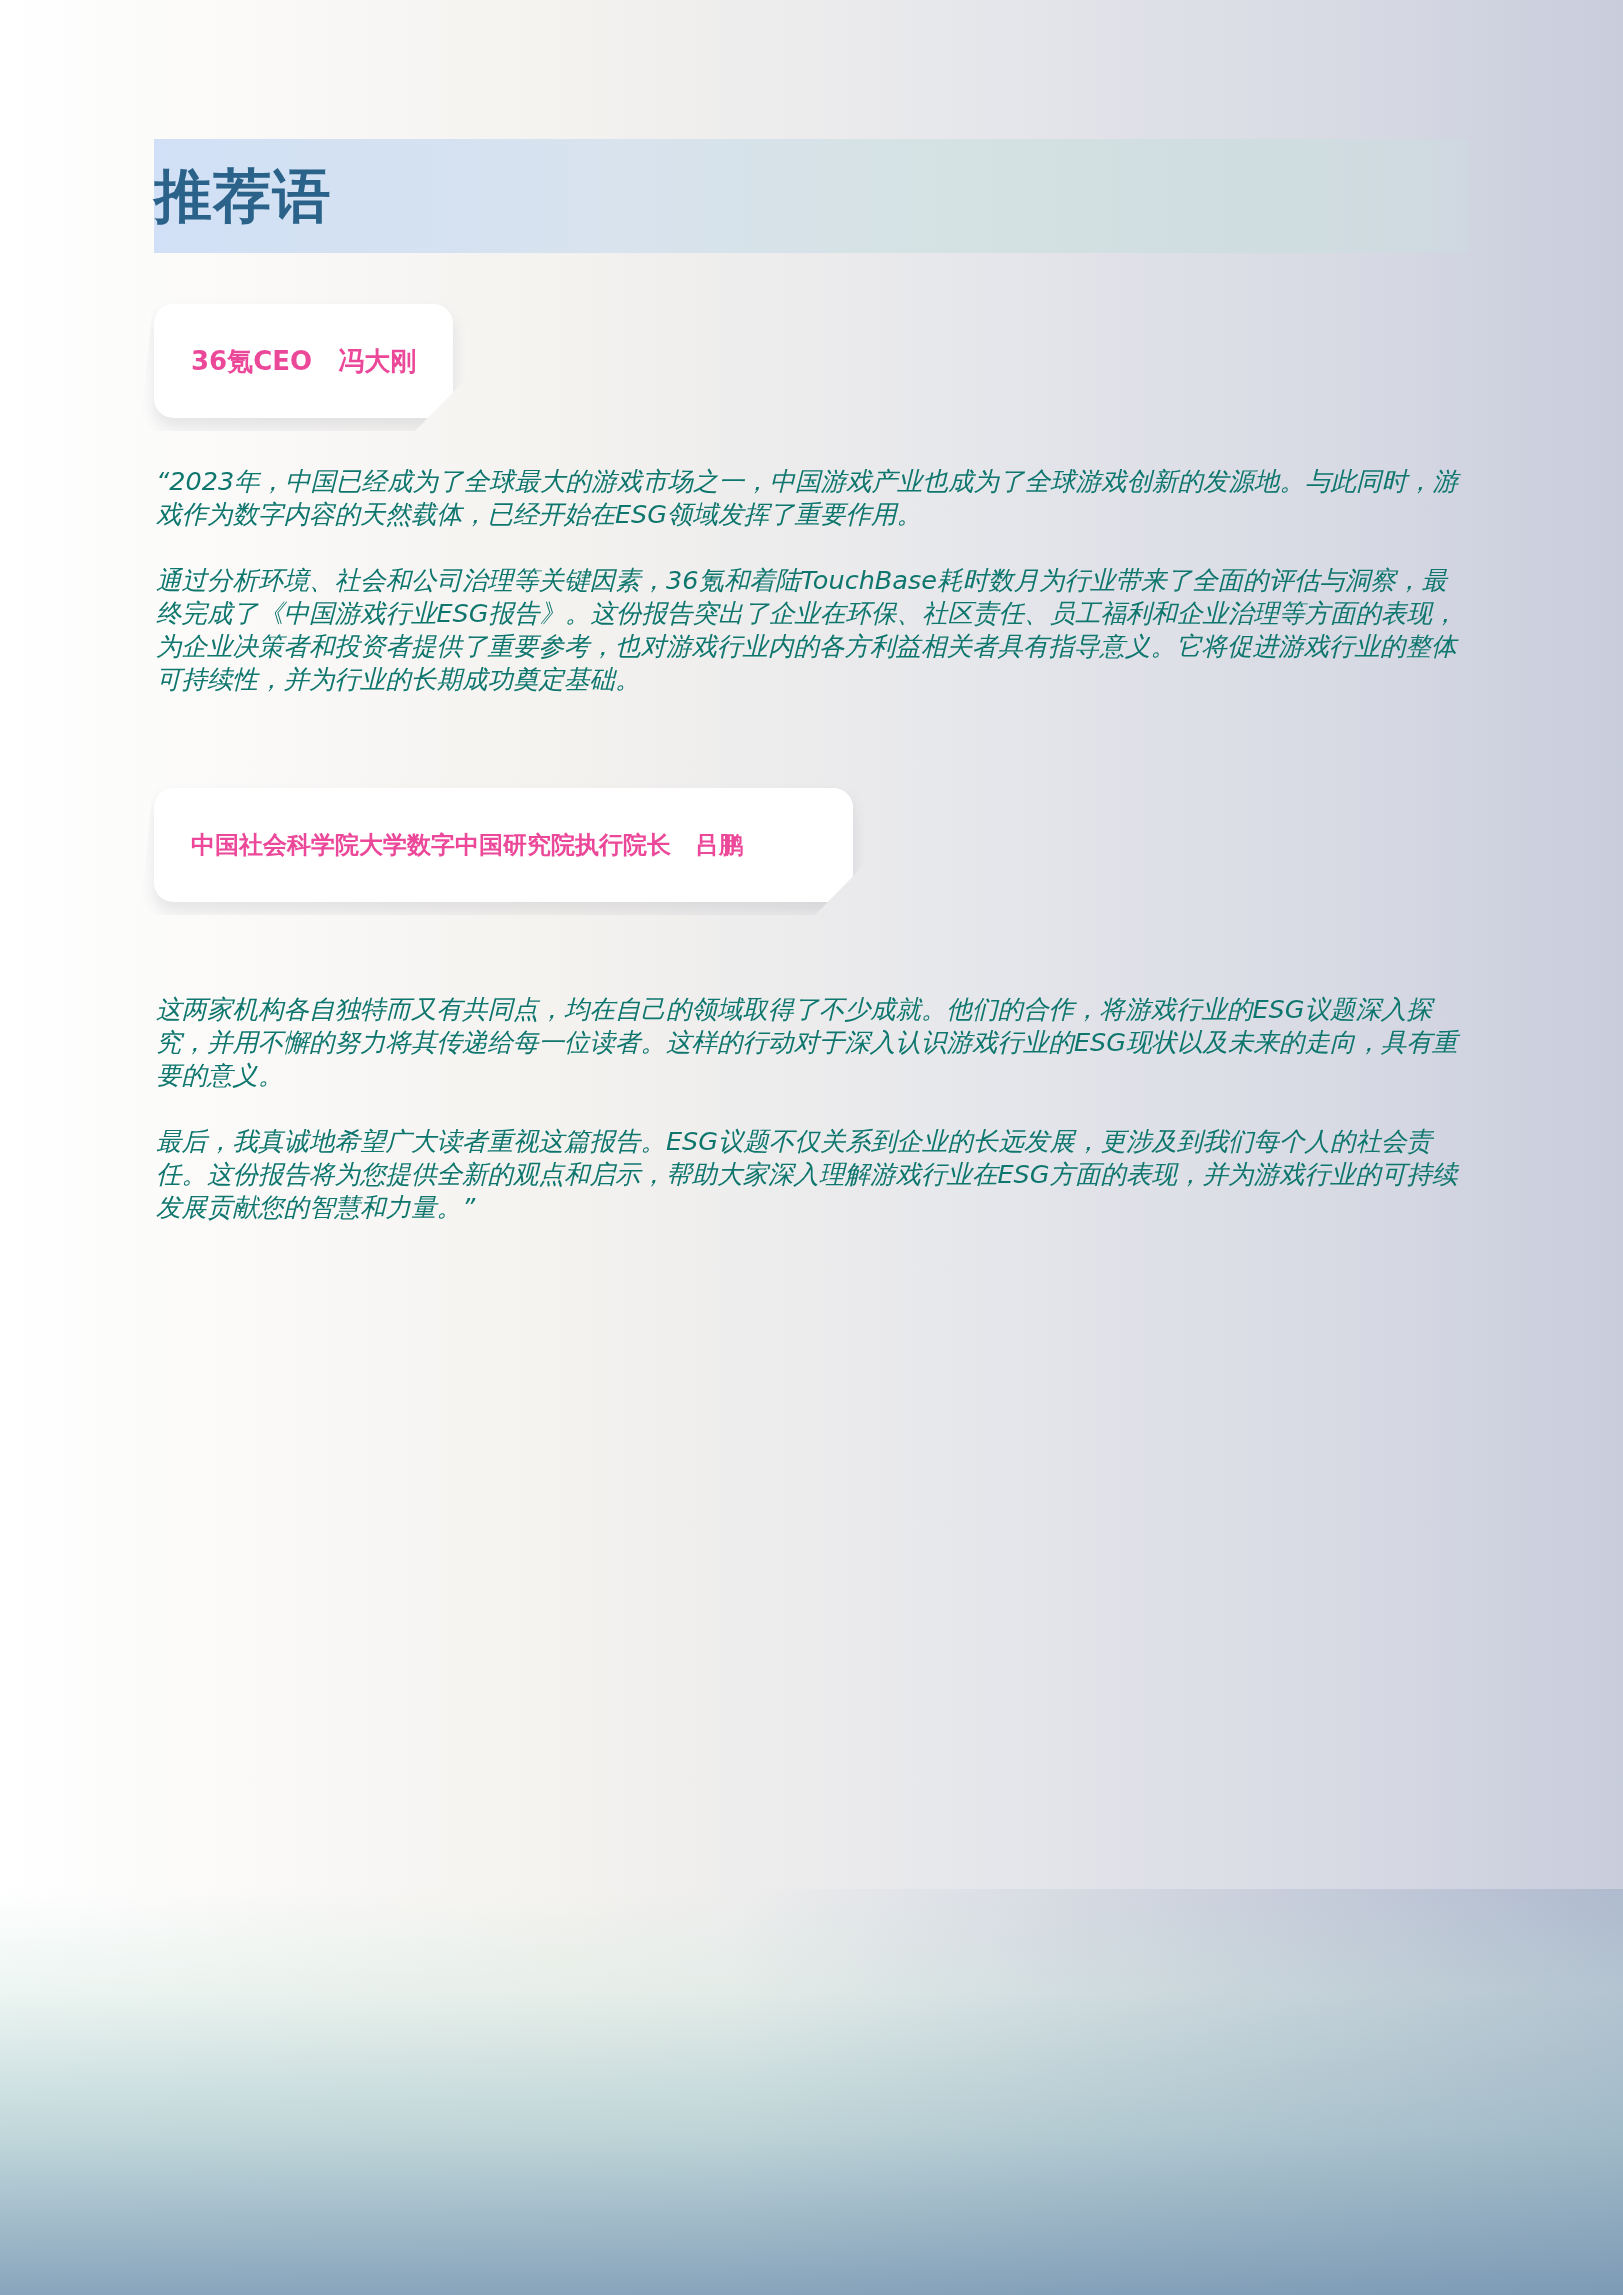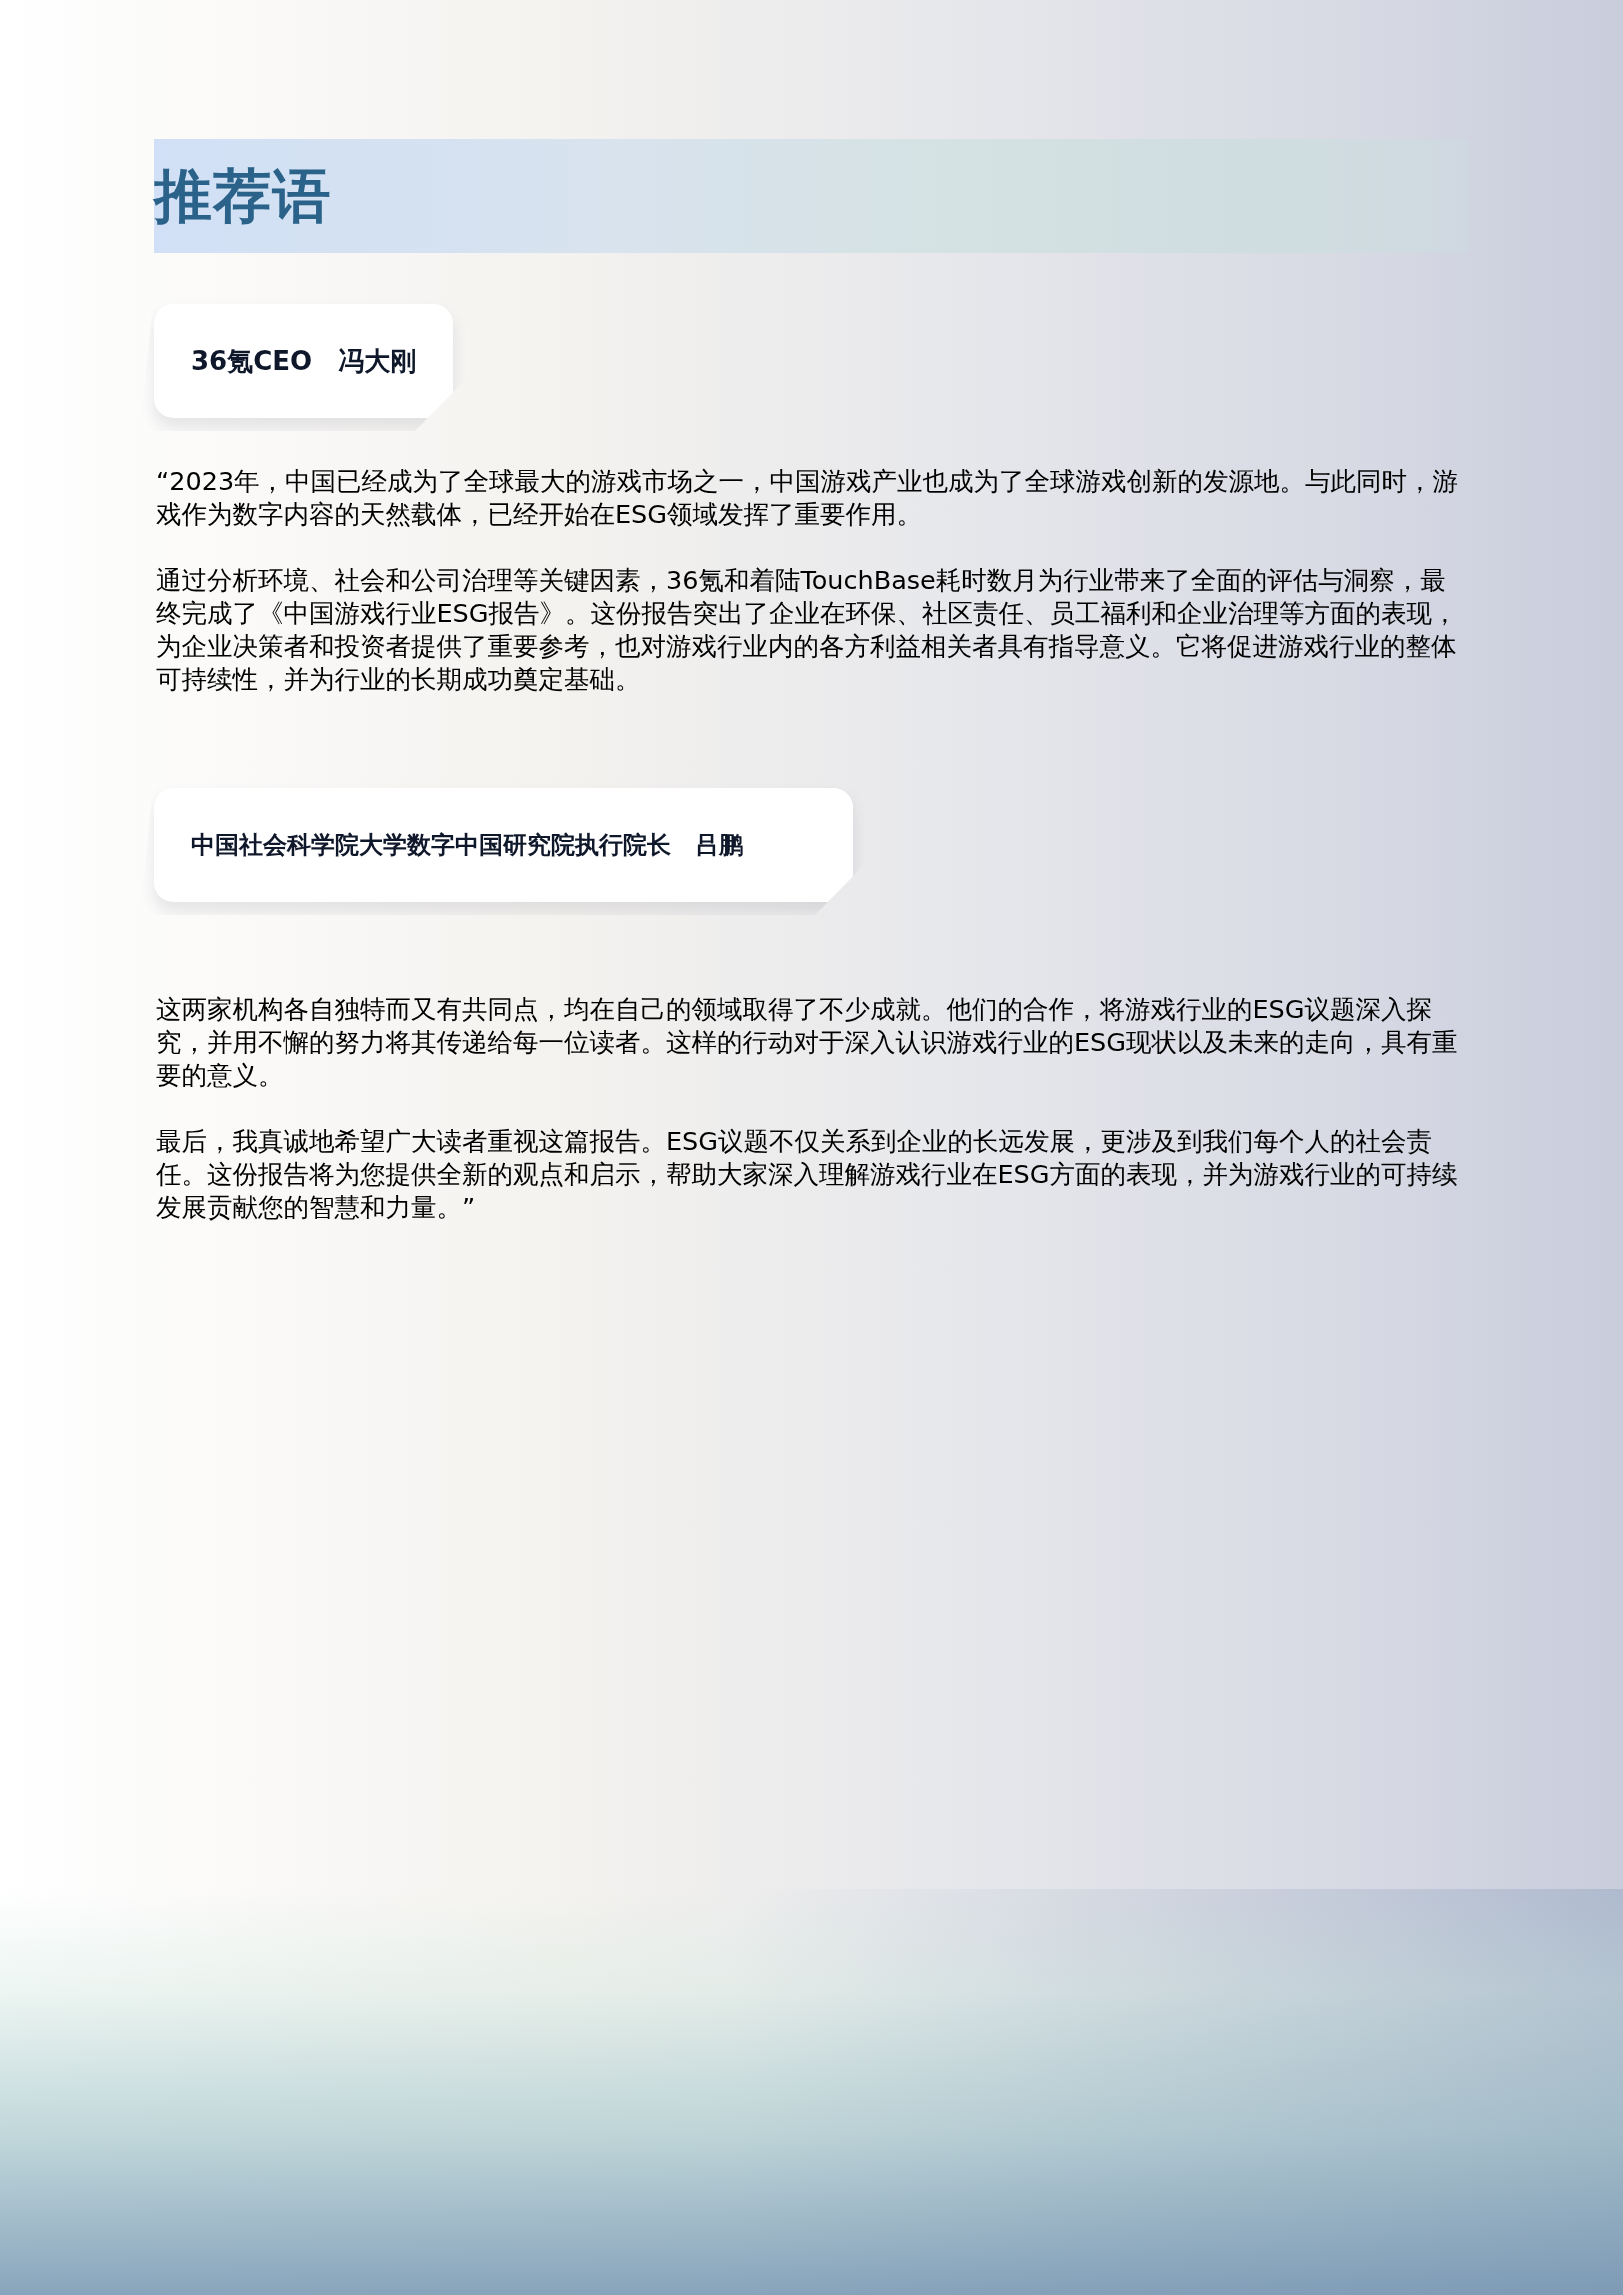--- a/index.html
+++ b/index.html
@@ -53,33 +53,34 @@
       box-shadow: 0 9.2px 14.4px rgba(80, 80, 100, 0.13);
       display: flex;
       align-items: center;
       clip-path: polygon(0 -13px, calc(100% + 13px) -13px, calc(100% + 13px) calc(100% - 39px), calc(100% - 38px) calc(100% + 13px), 0 calc(100% + 13px), -13px 100%);
     }
     .speaker-tag .name {
       margin-left: 37px;
       margin-right: 33px;
       font-size: 26px;
       font-weight: bold;
-      color: #0f172a;
+      color: #ec4899;
       white-space: pre;
     }
     .tag-1 { top: 304px; width: 299px; }
     .tag-2 { top: 788px; width: 699px; }
     .tag-2 .name { font-size: 24px; }
     .quote-block {
       position: absolute;
       left: 156px;
       width: 1315px;
-      color: #000000;
+      color: #0f766e;
       font-size: 25.5px;
       line-height: 33px;
+      font-style: italic;
     }
     .quote-block p {
       margin: 0 0 33px 0;
     }
     .quote-1 { top: 465px; }
     .quote-2 { top: 993px; }
   </style>
 </head>
 <body>
 

